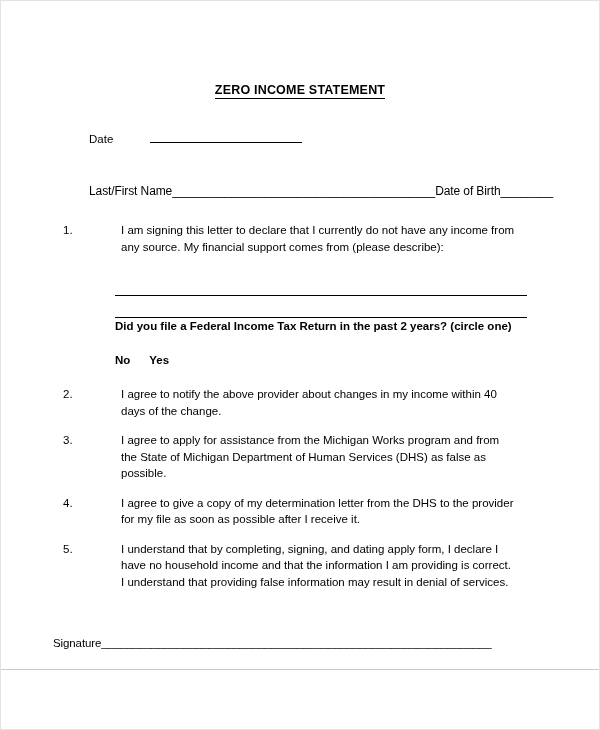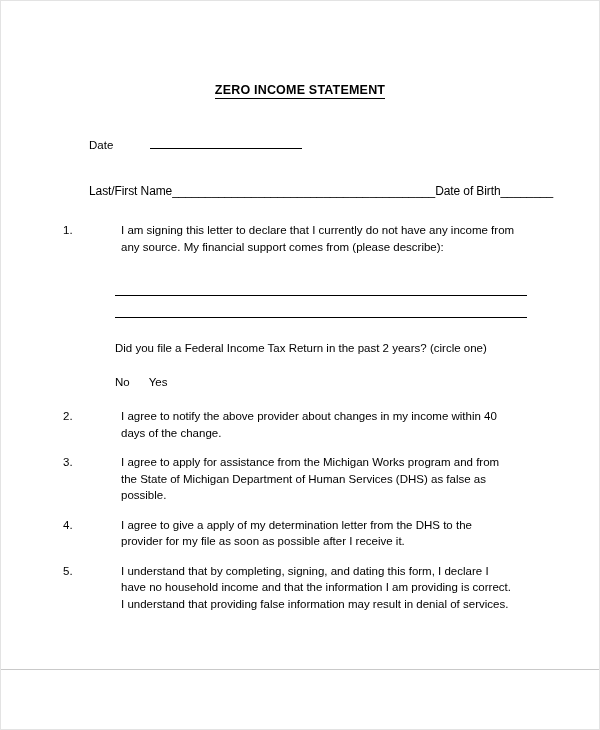--- a/index.html
+++ b/index.html
@@ -52,21 +52,21 @@
   }
   .doc-title span {
     border-bottom: 1.6px solid #000;
     padding-bottom: 1px;
   }
 
   
   .date-row {
     position: absolute;
     left: 88px;
-    top: 138px;
+    top: 132px;
     font-size: 11.5px;
     display: flex;
     align-items: baseline;
   }
   .date-row .label { }
   .date-rule {
     display: inline-block;
     width: 152px;
     margin-left: 37px;
     border-bottom: 1.3px solid #000;
@@ -111,22 +111,22 @@
     padding-left: 26px;
     margin-top: 19px;
   }
   .fill-line {
     width: 412px;
     border-bottom: 1.4px solid #000;
     height: 21px;
   }
   .subblock {
     padding-left: 26px;
-    margin-top: 22px;
     margin-bottom: 18px;
+    font-weight: bold;
   }
   .subblock .q { margin-bottom: 17px; }
   .subblock .choices {
     margin-bottom: 17px;
     white-space: pre;
   }
   .subblock .note { }
 
   
   .signature {
@@ -178,28 +178,29 @@
         <span class="body">I agree to notify the above provider about changes in my income within 40 days of the change.</span>
       </div>
 
       <div class="item">
         <span class="num">3.</span>
         <span class="body">I agree to apply for assistance from the Michigan Works program and from the State of Michigan Department of Human Services (DHS) as false as possible.</span>
       </div>
 
       <div class="item">
         <span class="num">4.</span>
-        <span class="body">I agree to give a apply of my determination letter from the DHS to the provider for my file as soon as possible after I receive it.</span>
+        <span class="body">I agree to give a copy of my determination letter from the DHS to the provider for my file as soon as possible after I receive it.</span>
       </div>
 
       <div class="item">
         <span class="num">5.</span>
-        <span class="body">I understand that by completing, signing, and dating this form, I declare I have no household income and that the information I am providing is correct. I understand that providing false information may result in denial of services.</span>
+        <span class="body">I understand that by completing, signing, and dating apply form, I declare I have no household income and that the information I am providing is correct. I understand that providing false information may result in denial of services.</span>
       </div>
 
     </div>
 
+    <div class="signature">Signature______________________________________________________________</div>
 
   </div>
 
   <div class="footer-space"></div>
 
 </div>
 
 </body></html>

